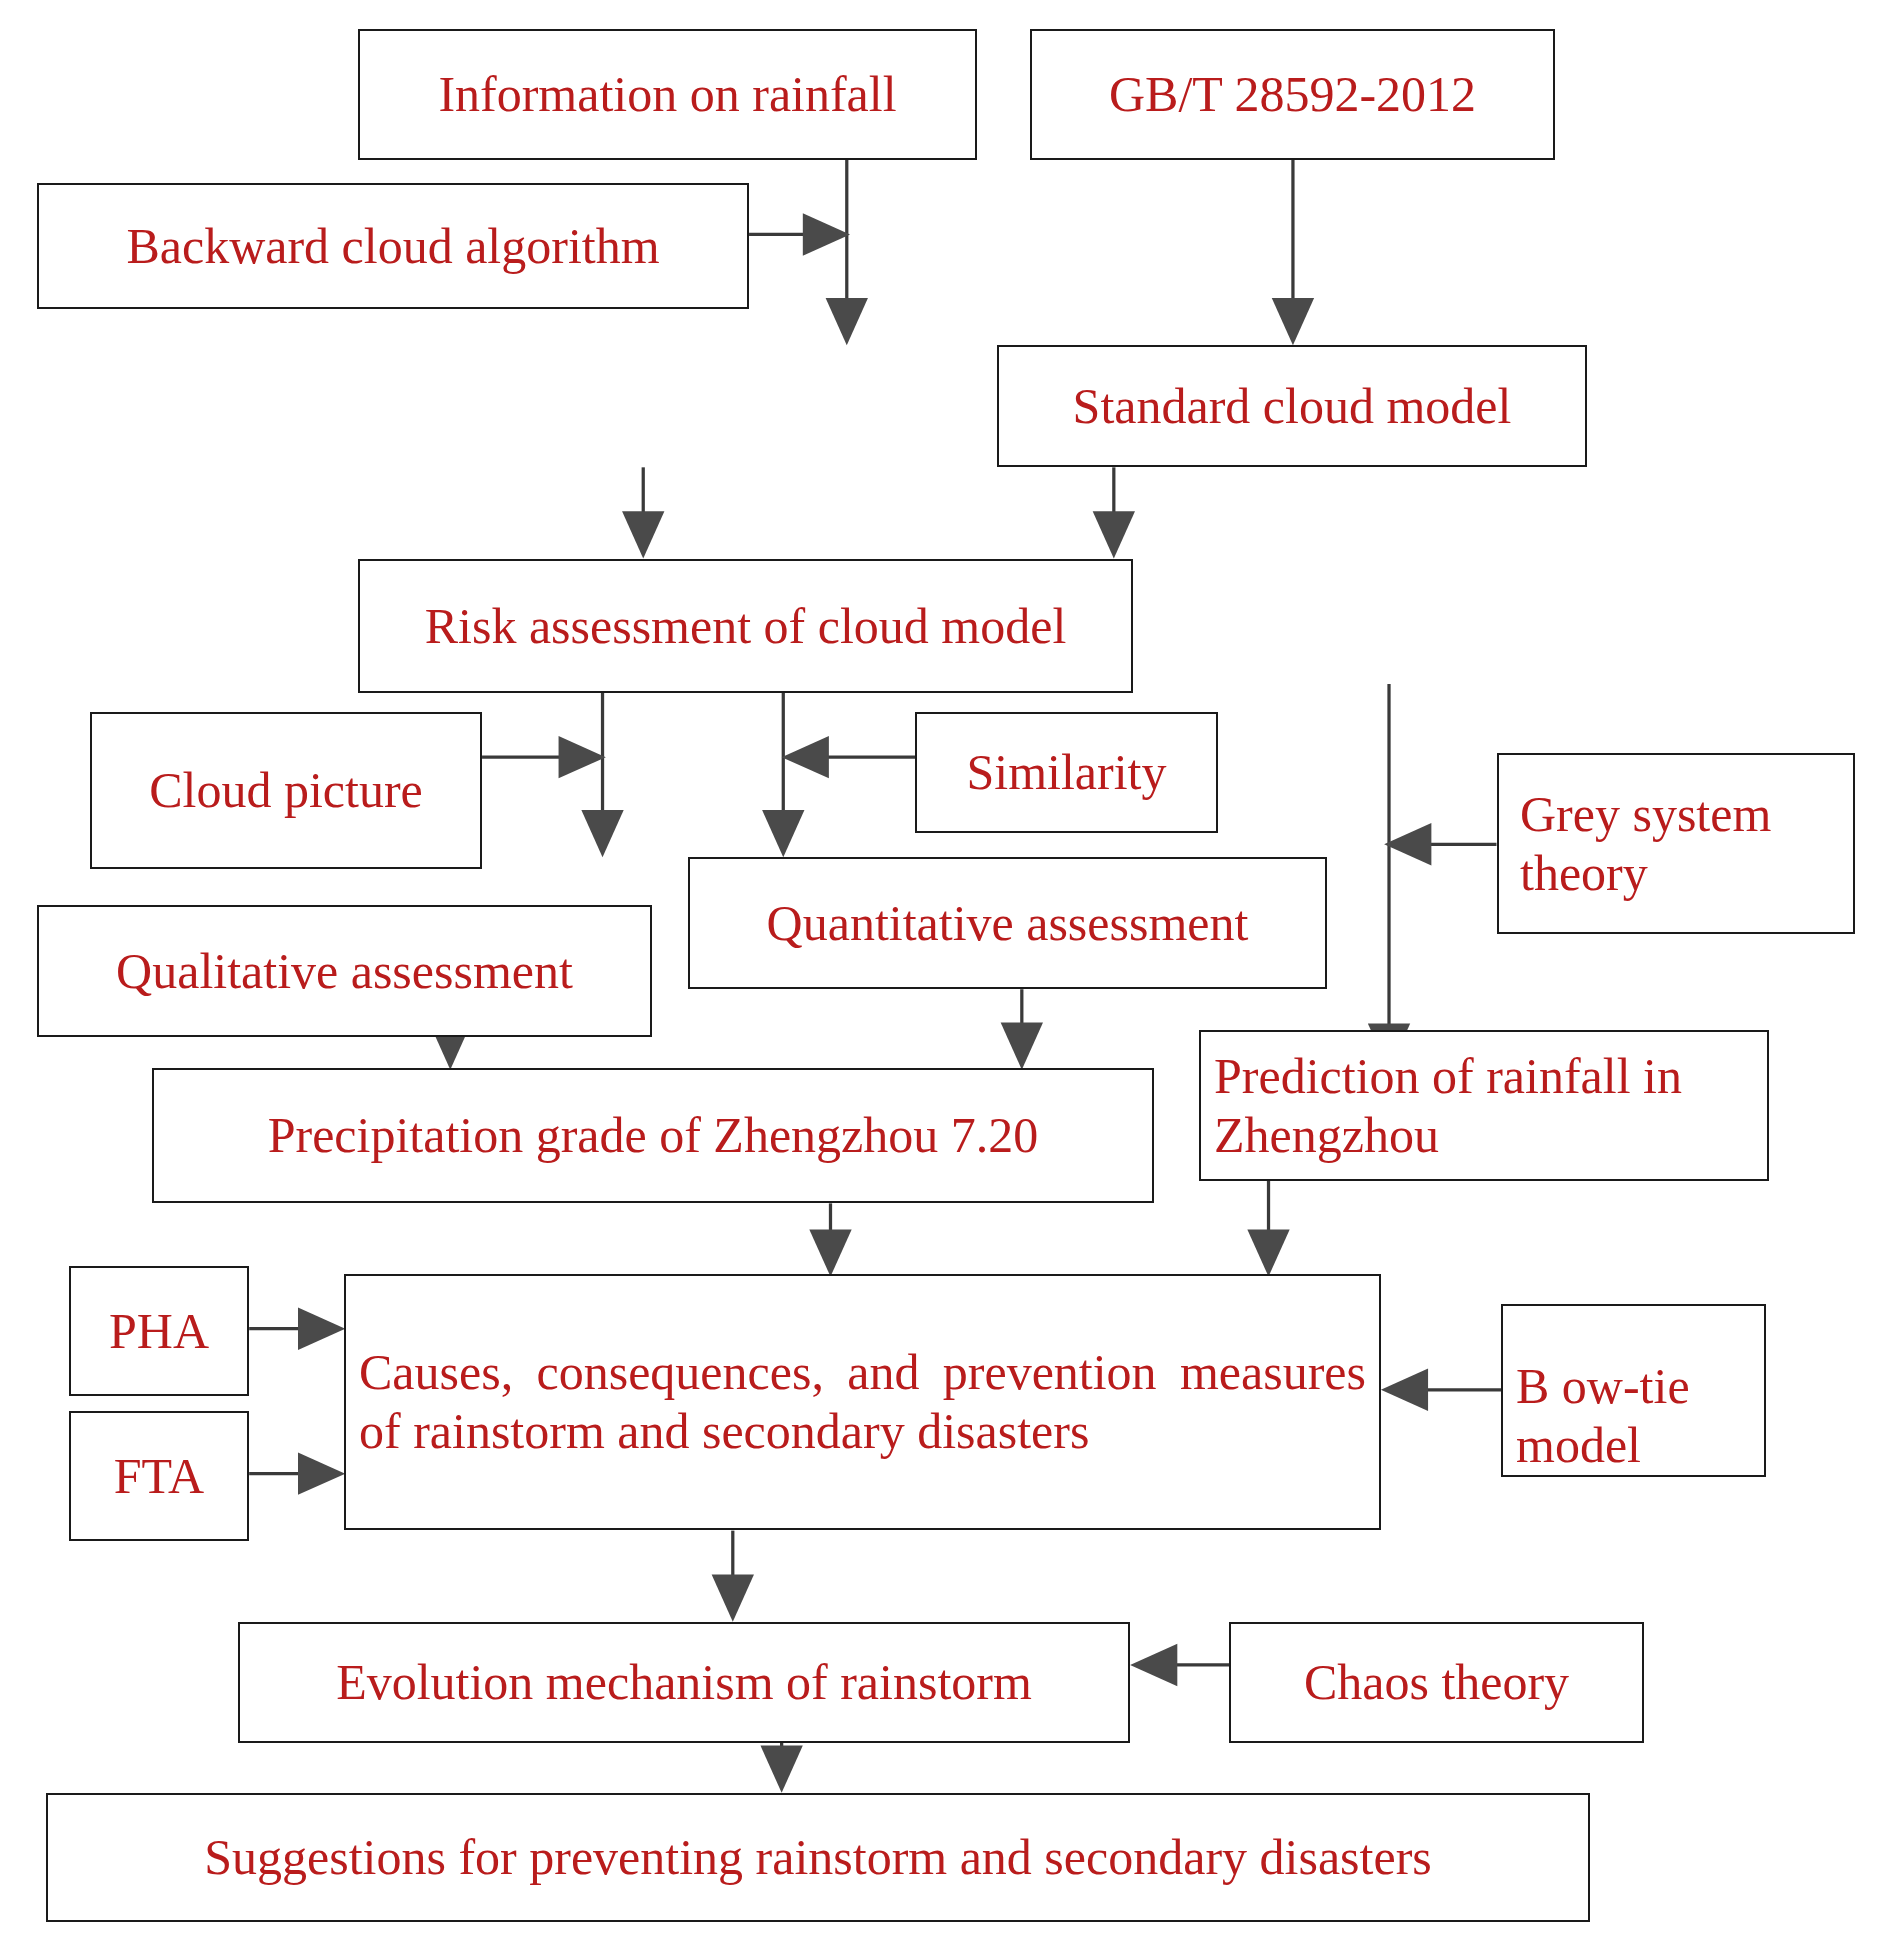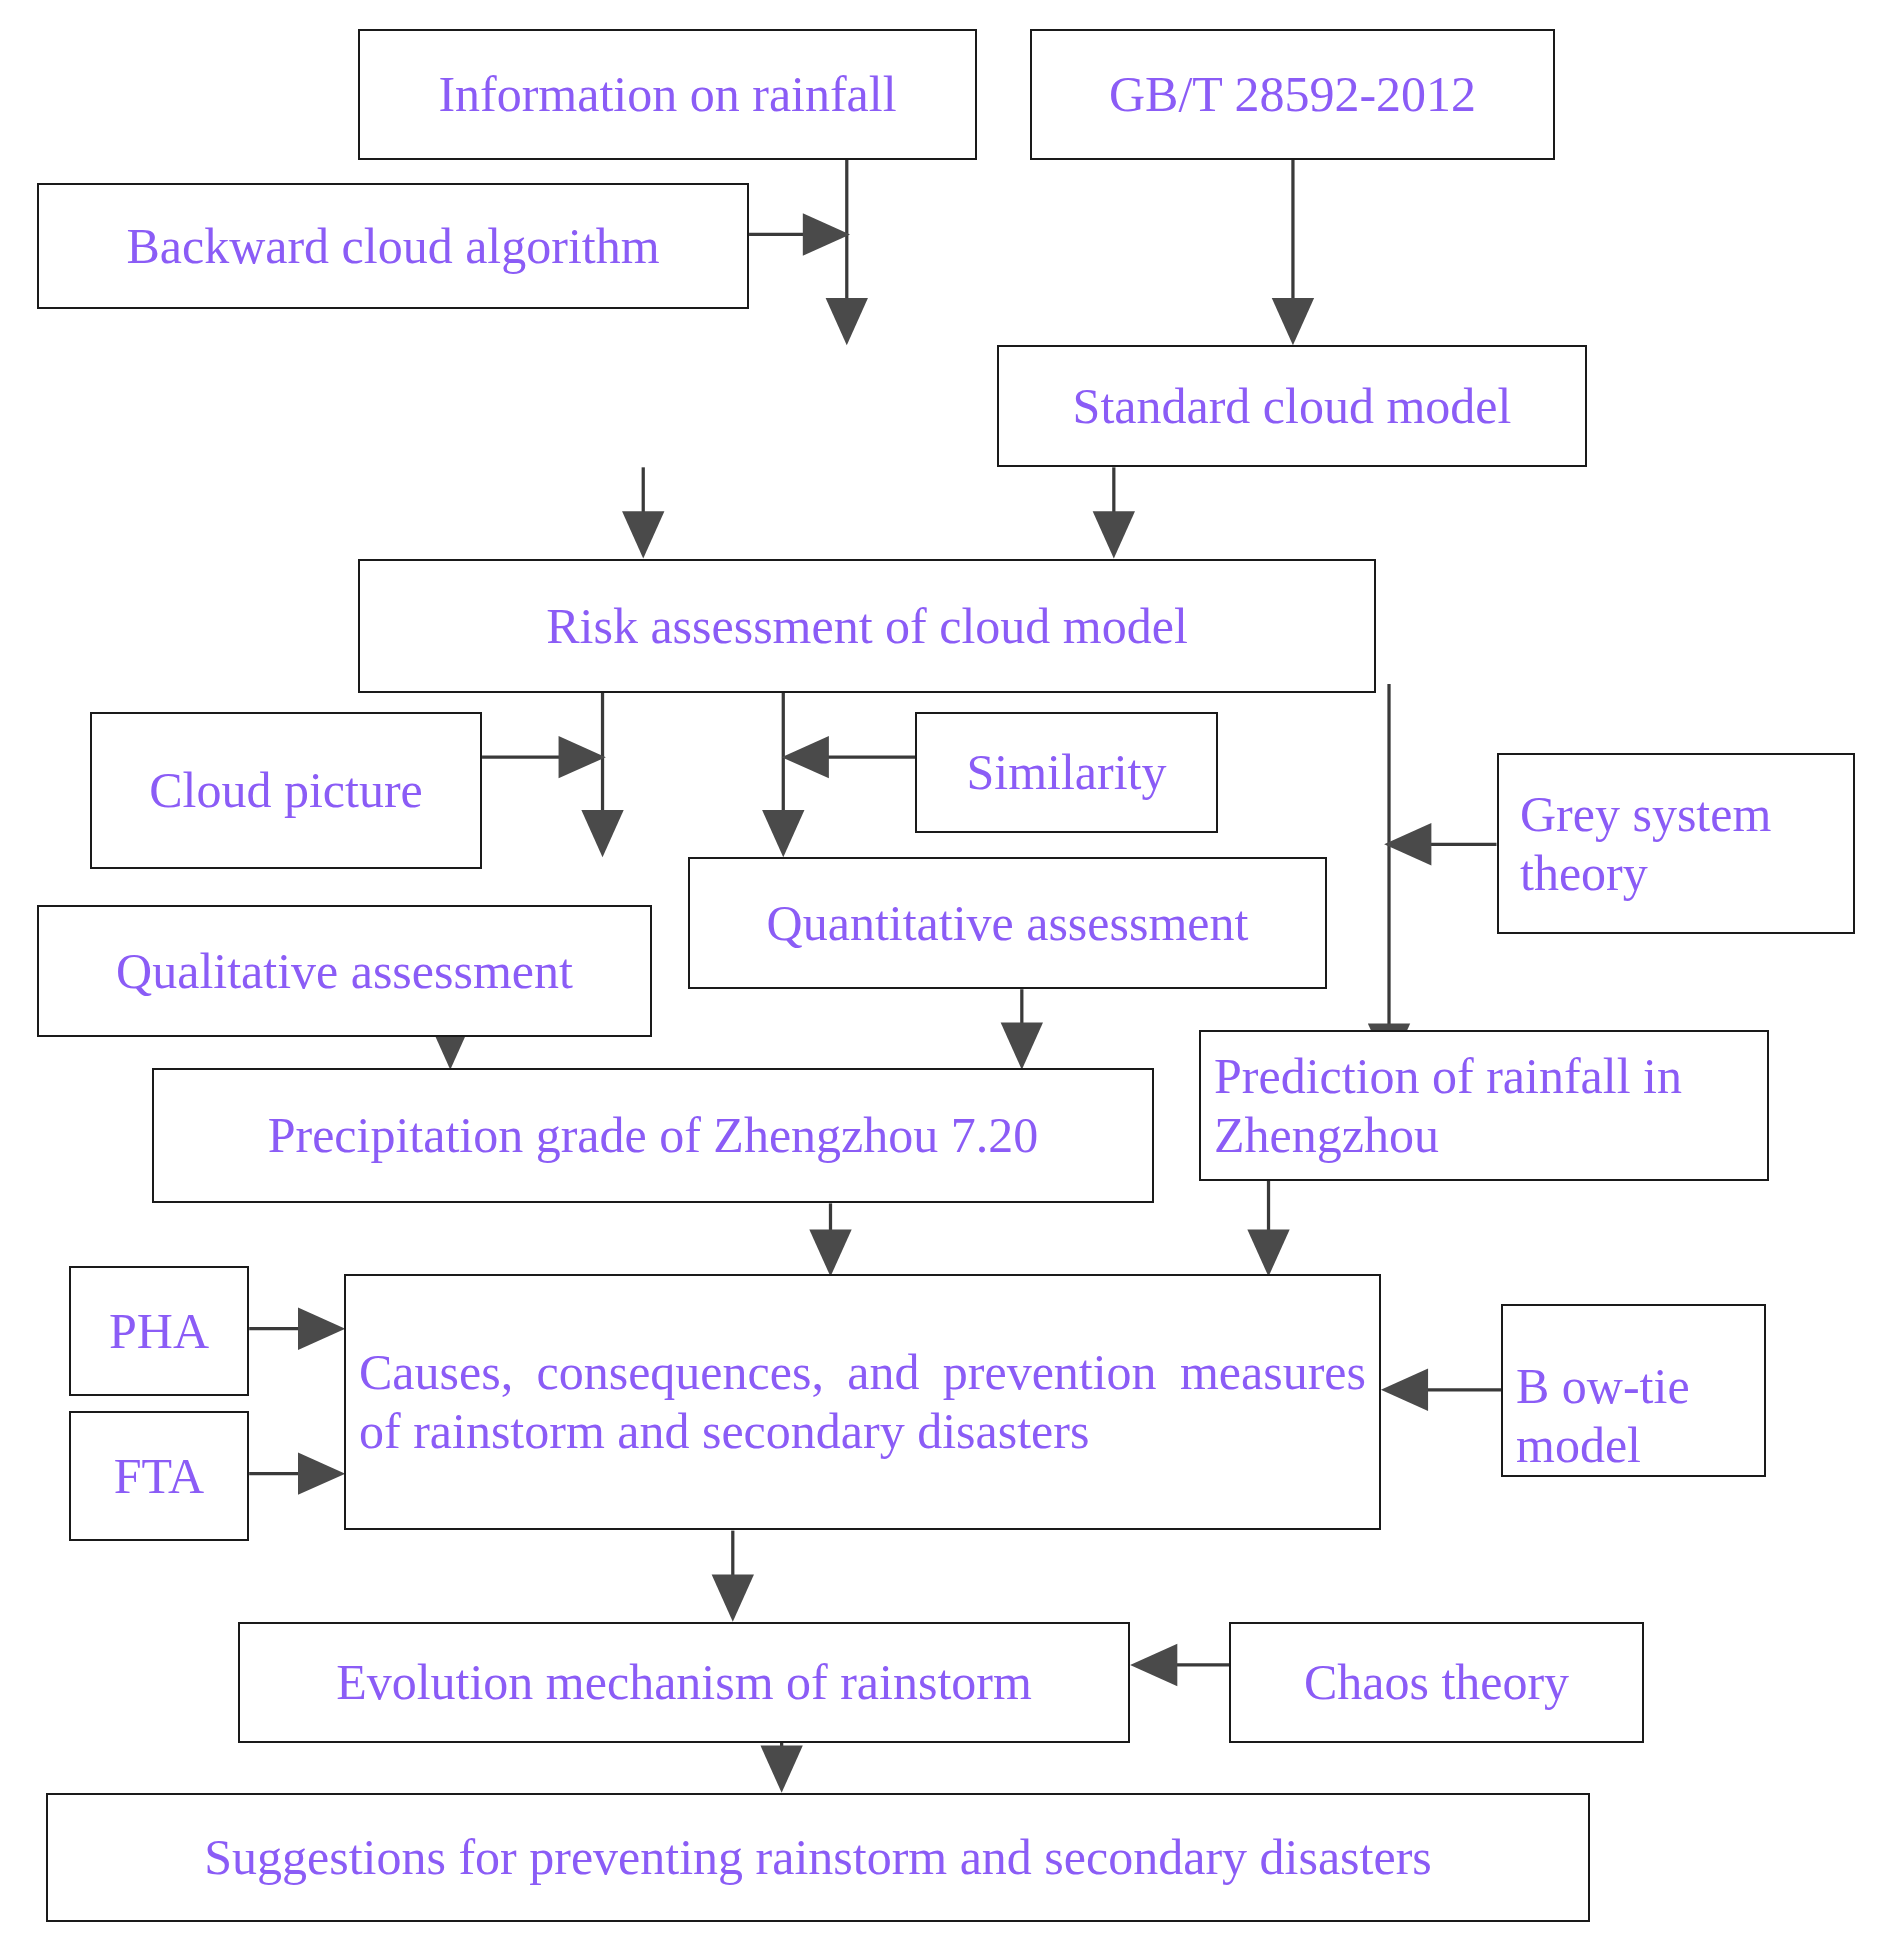--- a/index.html
+++ b/index.html
@@ -15,21 +15,21 @@
     font-family: "Liberation Serif", "DejaVu Serif", serif;
     overflow: hidden;
   }
   .node {
     position: absolute;
     box-sizing: border-box;
     border: 2.4px solid #1a1a1a;
     background: #ffffff;
     display: flex;
     align-items: center;
-    color: #8b5cf6;
+    color: #b91c1c;
     line-height: 1.18;
     z-index: 5;
   }
   .node .txt {
     display: block;
     width: 100%;
     padding: 0 13px;
     font-size: 50px;
     letter-spacing: 0px;
   }
@@ -137,21 +137,21 @@
   <div class="node center" style="left:37px; top:183px; width:712px; height:126px;">
     <span class="txt">Backward cloud algorithm</span>
   </div>
 
 
   <div class="node center" style="left:997px; top:345px; width:590px; height:122px;">
     <span class="txt">Standard cloud model</span>
   </div>
 
 
-  <div class="node center" style="left:358px; top:559px; width:1018px; height:134px;">
+  <div class="node center" style="left:358px; top:559px; width:775px; height:134px;">
     <span class="txt">Risk assessment of cloud model</span>
   </div>
 
   <div class="node center" style="left:90px; top:712px; width:392px; height:157px;">
     <span class="txt">Cloud picture</span>
   </div>
 
   <div class="node center" style="left:915px; top:712px; width:303px; height:121px;">
     <span class="txt">Similarity</span>
   </div>

